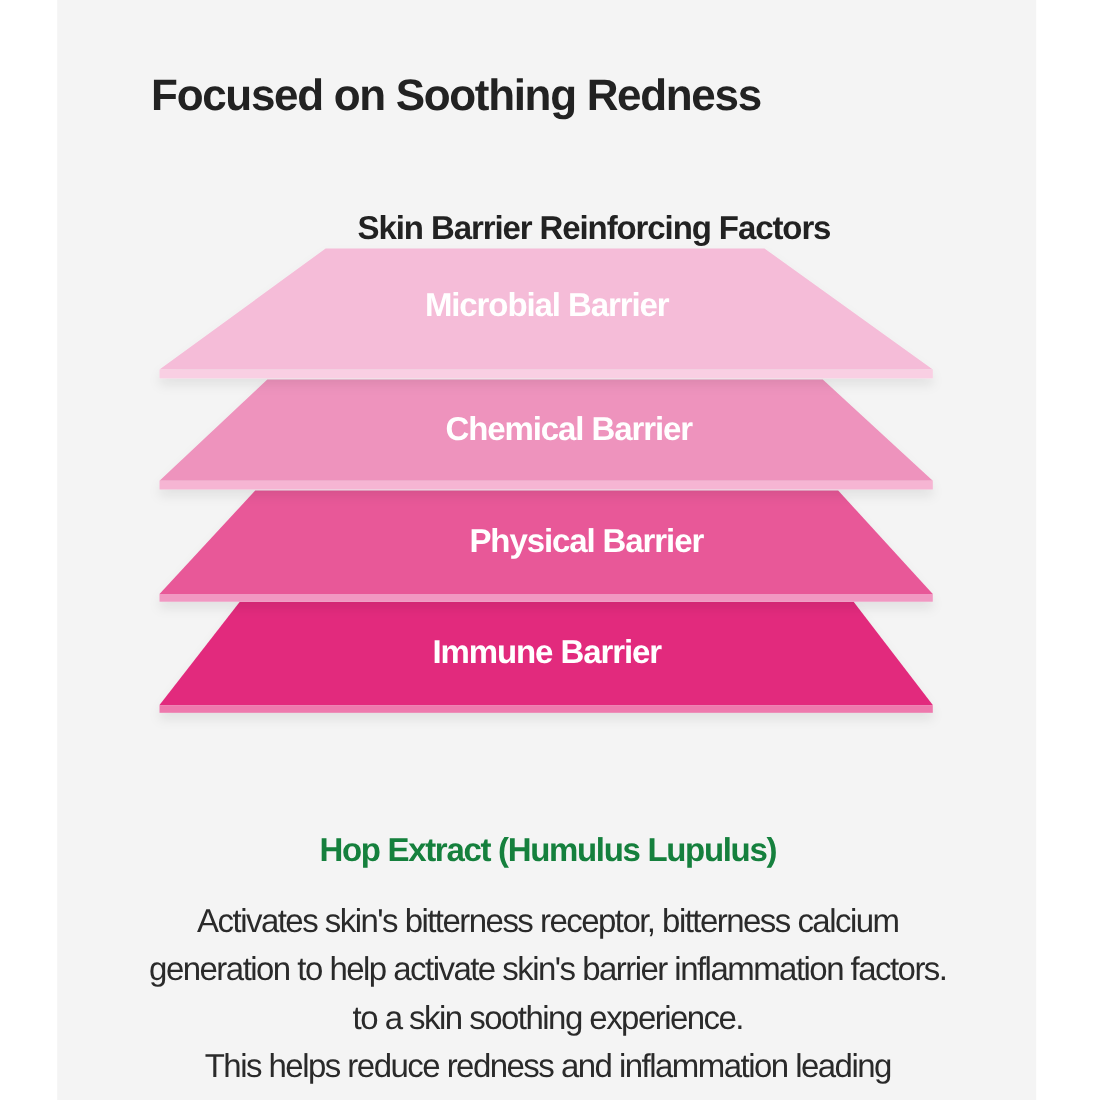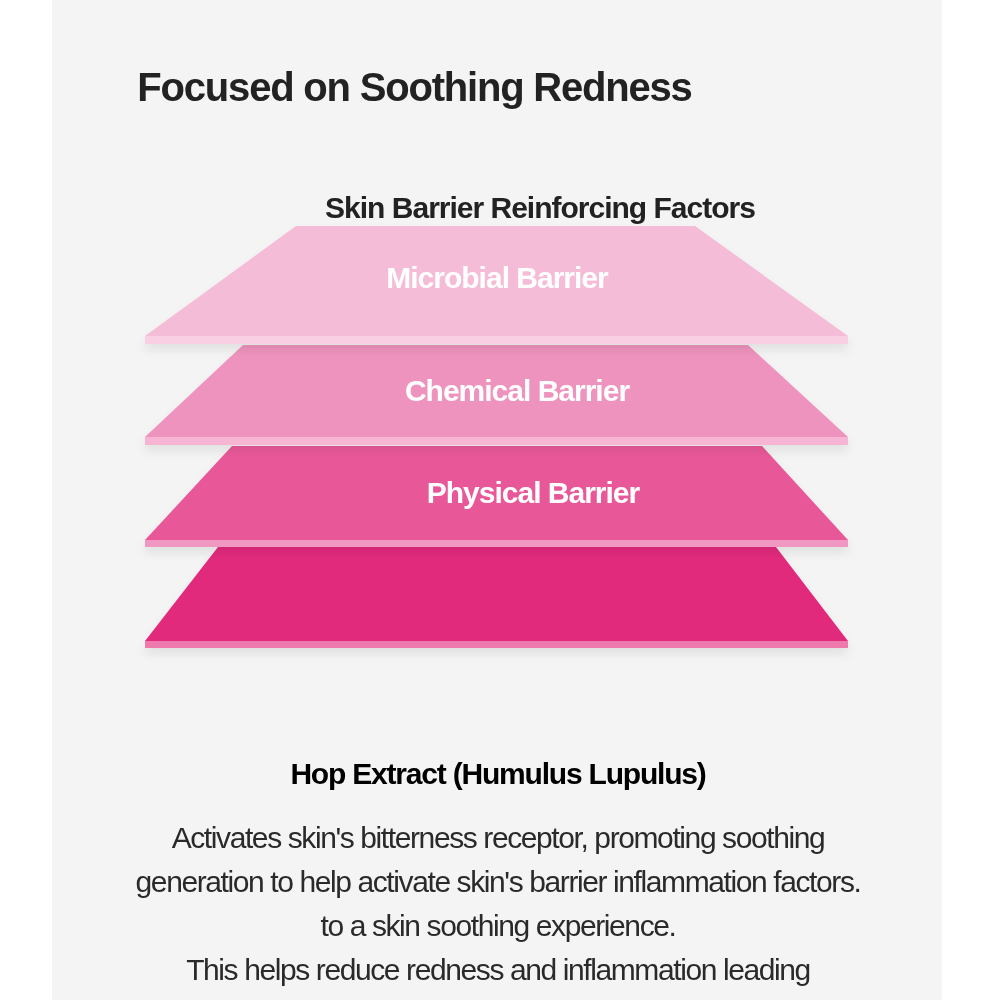--- a/index.html
+++ b/index.html
@@ -72,21 +72,21 @@
     .ingredient {
       position: absolute;
       left: 0;
       width: 996px;
       top: 724px;
       text-align: center;
       font-family: "Liberation Sans", sans-serif;
       font-weight: 700;
       font-size: 30px;
       letter-spacing: -1.2px;
-      color: #000000;
+      color: #15803d;
       line-height: 40px;
     }
     .description {
       position: absolute;
       left: 0;
       width: 996px;
       top: 786px;
       text-align: center;
       font-family: "Liberation Sans", sans-serif;
       font-weight: 400;
@@ -132,22 +132,23 @@
 
     <g filter="url(#shadow)">
       <polygon points="296,226 695,226 848,336 145,336" fill="#f5bcd8"></polygon>
       <rect x="145" y="336" width="703" height="8" fill="#f9cfe3"></rect>
     </g>
   </svg>
 
   <div class="layer-label" style="top:260px;">Microbial Barrier</div>
   <div class="layer-label" style="top:373px;padding-left:20px;">Chemical Barrier</div>
   <div class="layer-label" style="top:475px;margin-left:36px;">Physical Barrier</div>
+  <div class="layer-label" style="top:576px;">Immune Barrier</div>
 </div>
 
 <h3 class="ingredient">Hop Extract (Humulus Lupulus)</h3>
 
 <p class="description">
-  <span class="line">Activates skin's bitterness receptor, promoting soothing</span>
+  <span class="line">Activates skin's bitterness receptor, bitterness calcium</span>
   <span class="line">generation to help activate skin's barrier inflammation factors.</span>
   <span class="line">to a skin soothing experience.</span>
   <span class="line">This helps reduce redness and inflammation leading</span>
 </p>
 
 </body></html>

